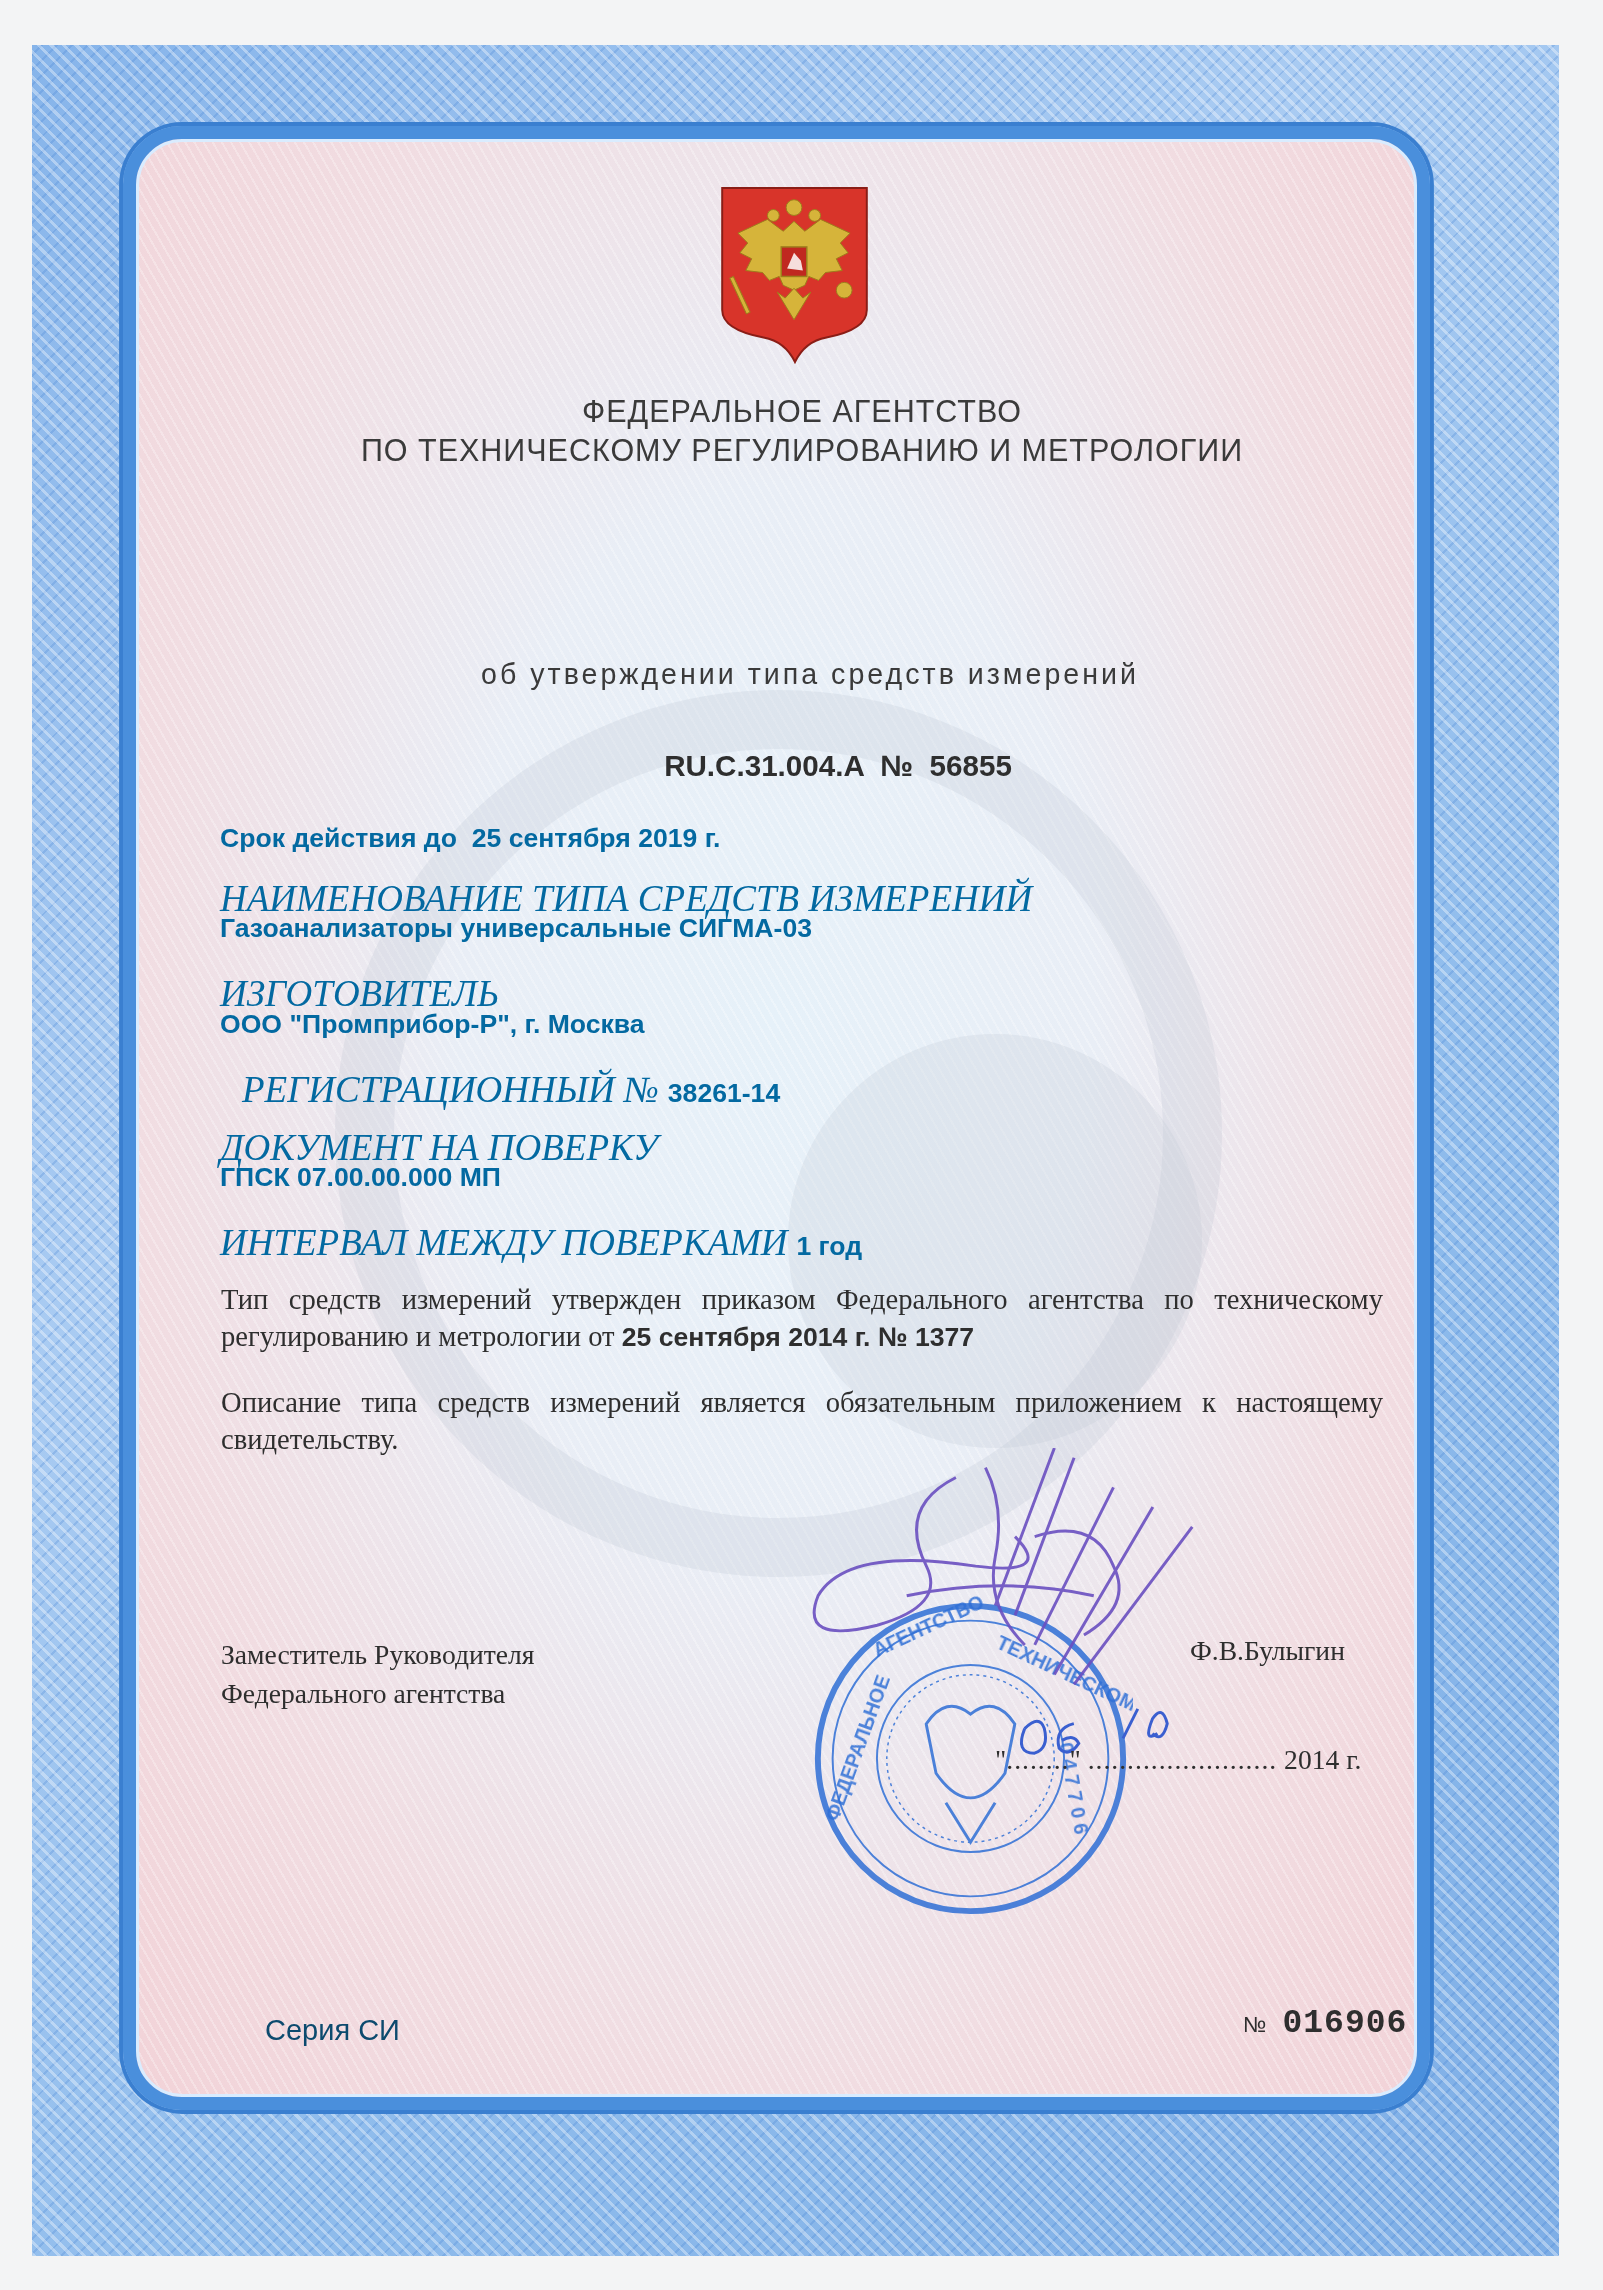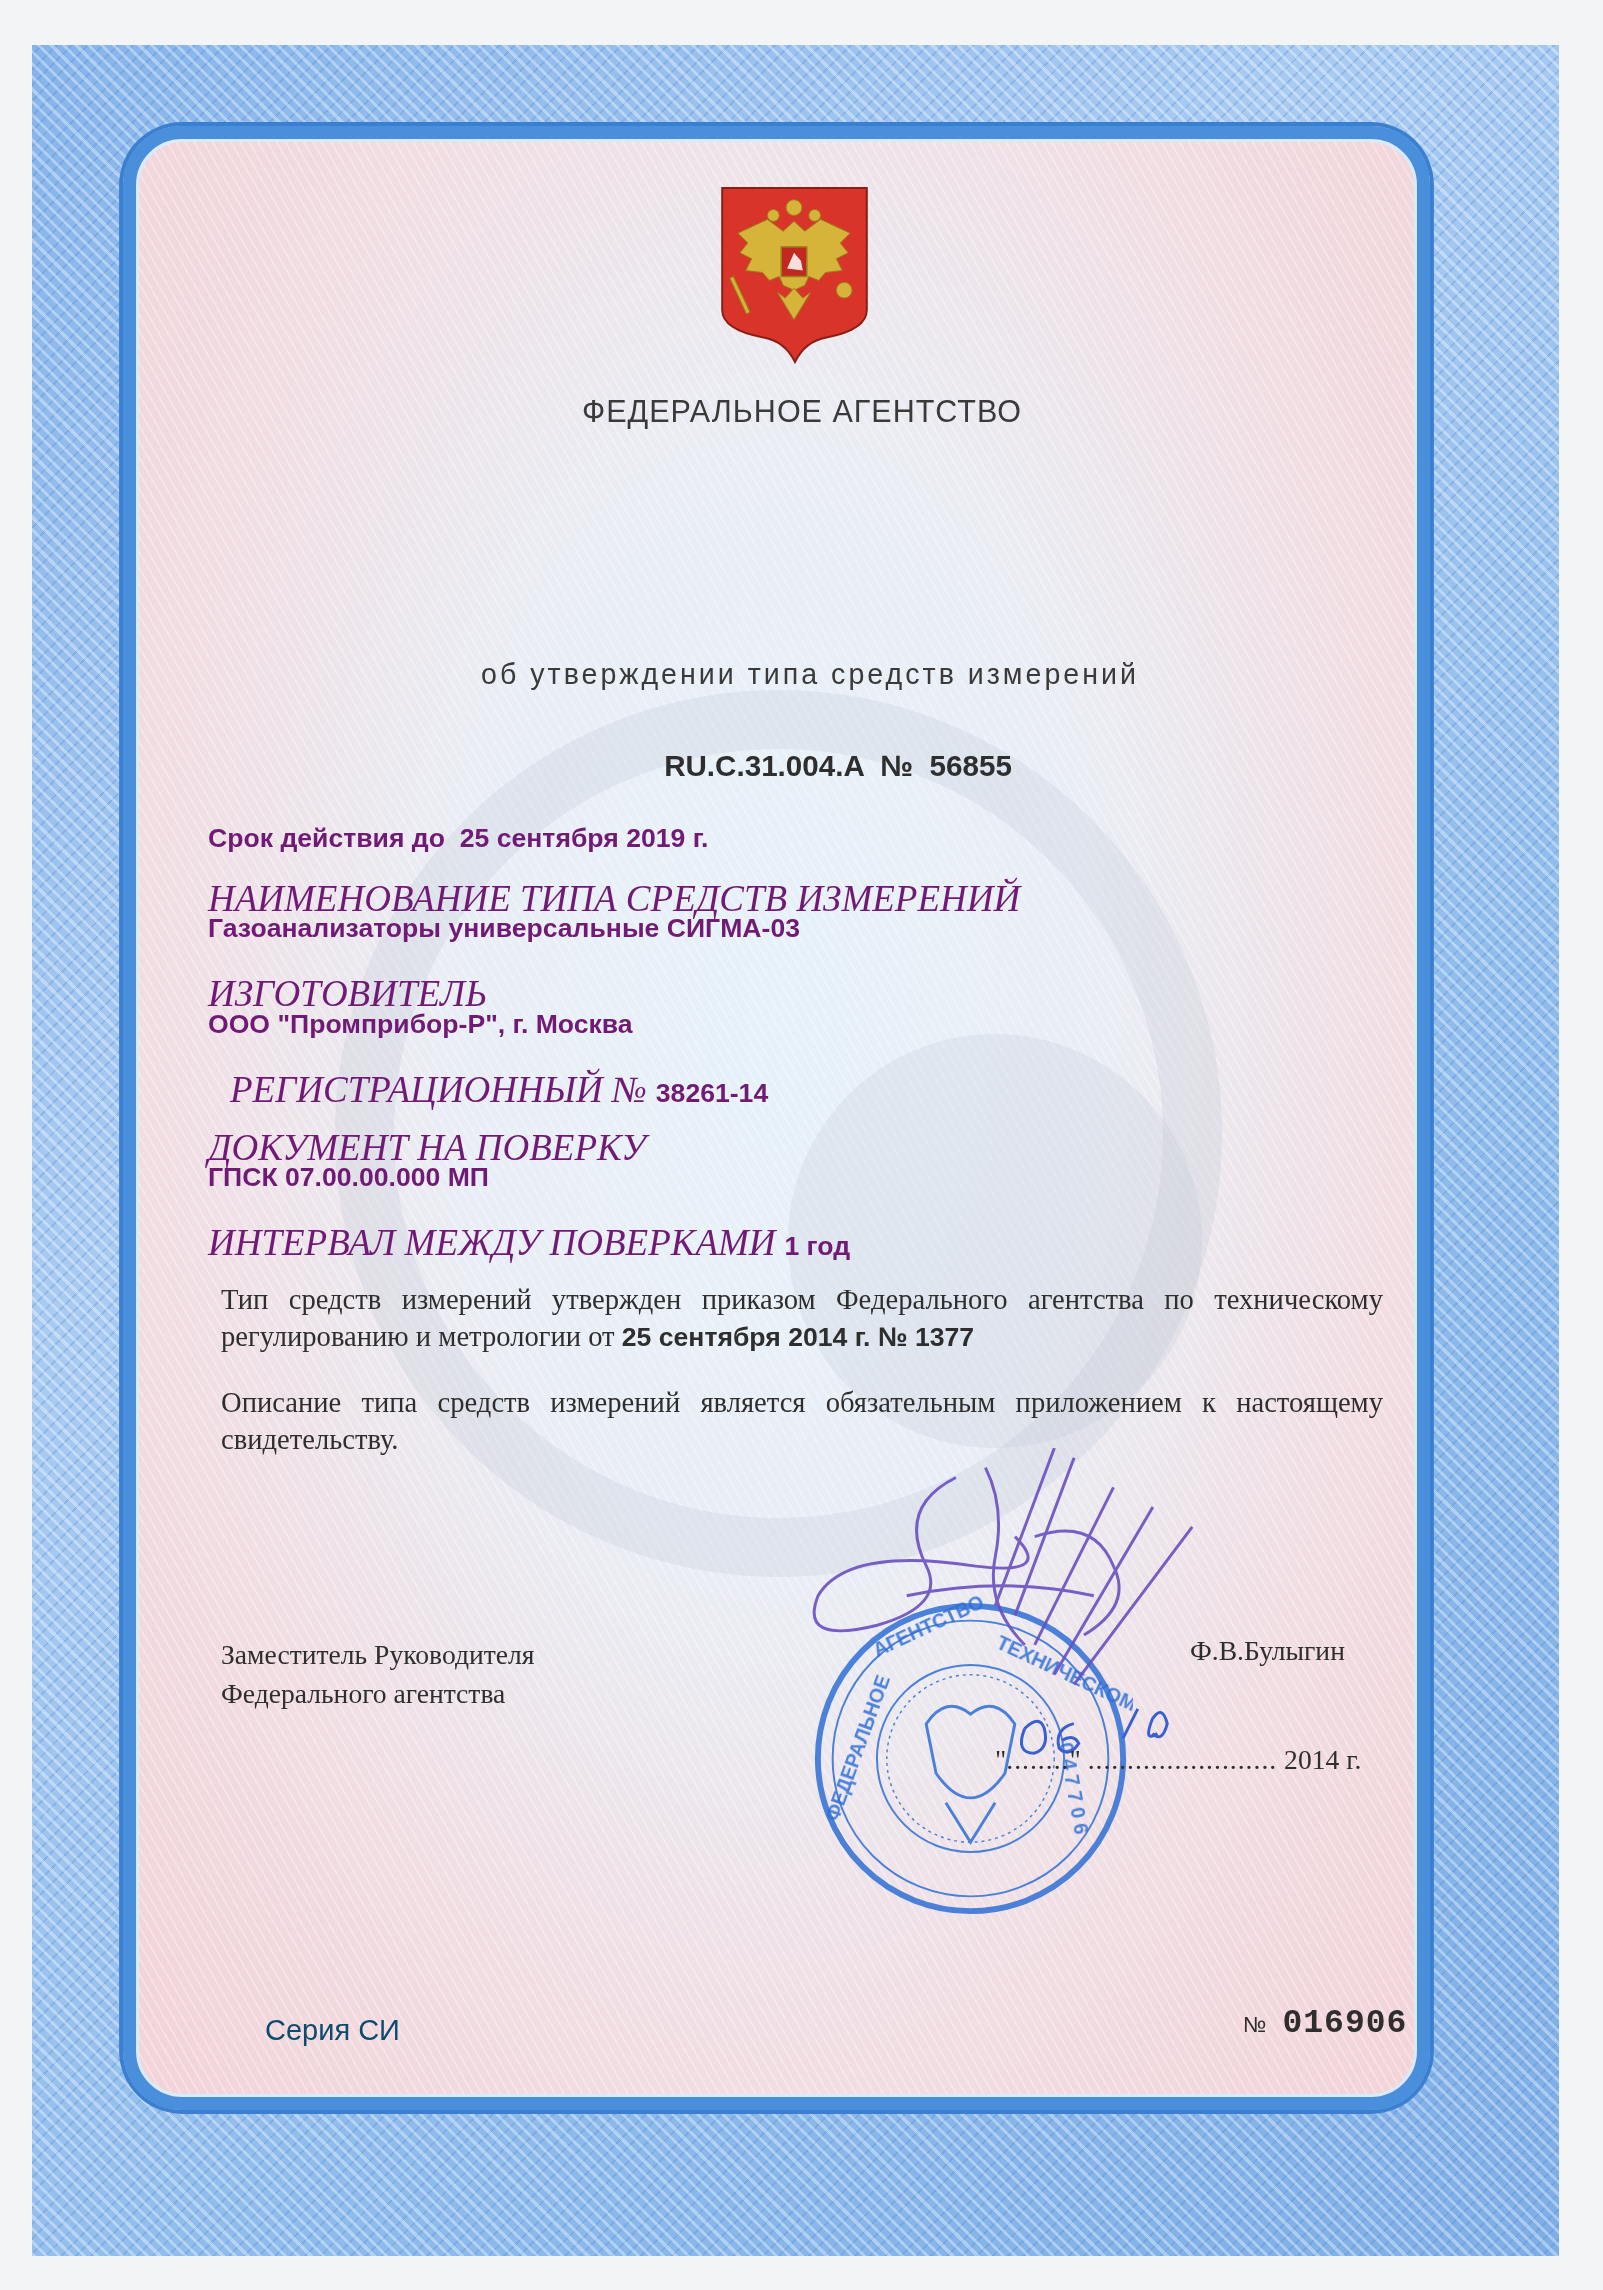--- a/index.html
+++ b/index.html
@@ -52,21 +52,21 @@
   }
   .subtitle {
     position: absolute; left: 0; top: 658px; width: 1604px; text-align: center;
     font-size: 28.6px; color: #3a3a3a; letter-spacing: 3px; padding-left: 8px;
   }
   .certno {
     position: absolute; left: 0; top: 749px; width: 1604px; text-align: center;
     font-size: 29.6px; font-weight: bold; color: #2e2e2e; margin-left: 36px;
   }
   .field {
-    position: absolute; left: 208px; color: #701a75;
+    position: absolute; left: 220px; color: #0369a1;
   }
   .lbl { font-family: "Liberation Serif", serif; font-size: 37px; font-style: italic; }
   .val { font-size: 26.6px; font-weight: bold; }
   .para {
     position: absolute; left: 221px; width: 1162px; color: #2e2e2e;
     font-family: "Liberation Serif", serif; font-size: 28.6px; line-height: 37px;
     text-align: justify;
   }
   .para b { font-family: "Liberation Sans", sans-serif; font-size: 26.6px; }
   .sig-left {
@@ -113,20 +113,21 @@
       <circle cx="98" cy="34" r="6"></circle>
       <path d="M60 112 L77 140 L94 112 L86 118 L77 108 L68 118 Z"></path>
       <circle cx="128" cy="110" r="8"></circle>
       <rect x="20" y="95" width="4" height="40" transform="rotate(-25 22 115)"></rect>
     </g>
     <rect x="64" y="66" width="26" height="30" fill="#c02820" stroke="#9c7d1c" stroke-width="1.5"></rect>
     <path d="M70 88 L77 72 L84 80 L86 90 Z" fill="#ffffff" opacity="0.85"></path>
   </svg>
 
   <div class="agency l1">ФЕДЕРАЛЬНОЕ АГЕНТСТВО</div>
+  <div class="agency l2">ПО ТЕХНИЧЕСКОМУ РЕГУЛИРОВАНИЮ И МЕТРОЛОГИИ</div>
 
   <div class="subtitle">об утверждении типа средств измерений</div>
   <div class="certno" style="white-space:pre;">RU.C.31.004.A  №  56855</div>
 
   <div class="field val" style="top:823px;">
     <span>Срок действия до</span>&nbsp;
     <span>25 сентября 2019 г.</span>
   </div>
 
   <div class="field lbl" style="top:877px;">НАИМЕНОВАНИЕ ТИПА СРЕДСТВ ИЗМЕРЕНИЙ</div>

